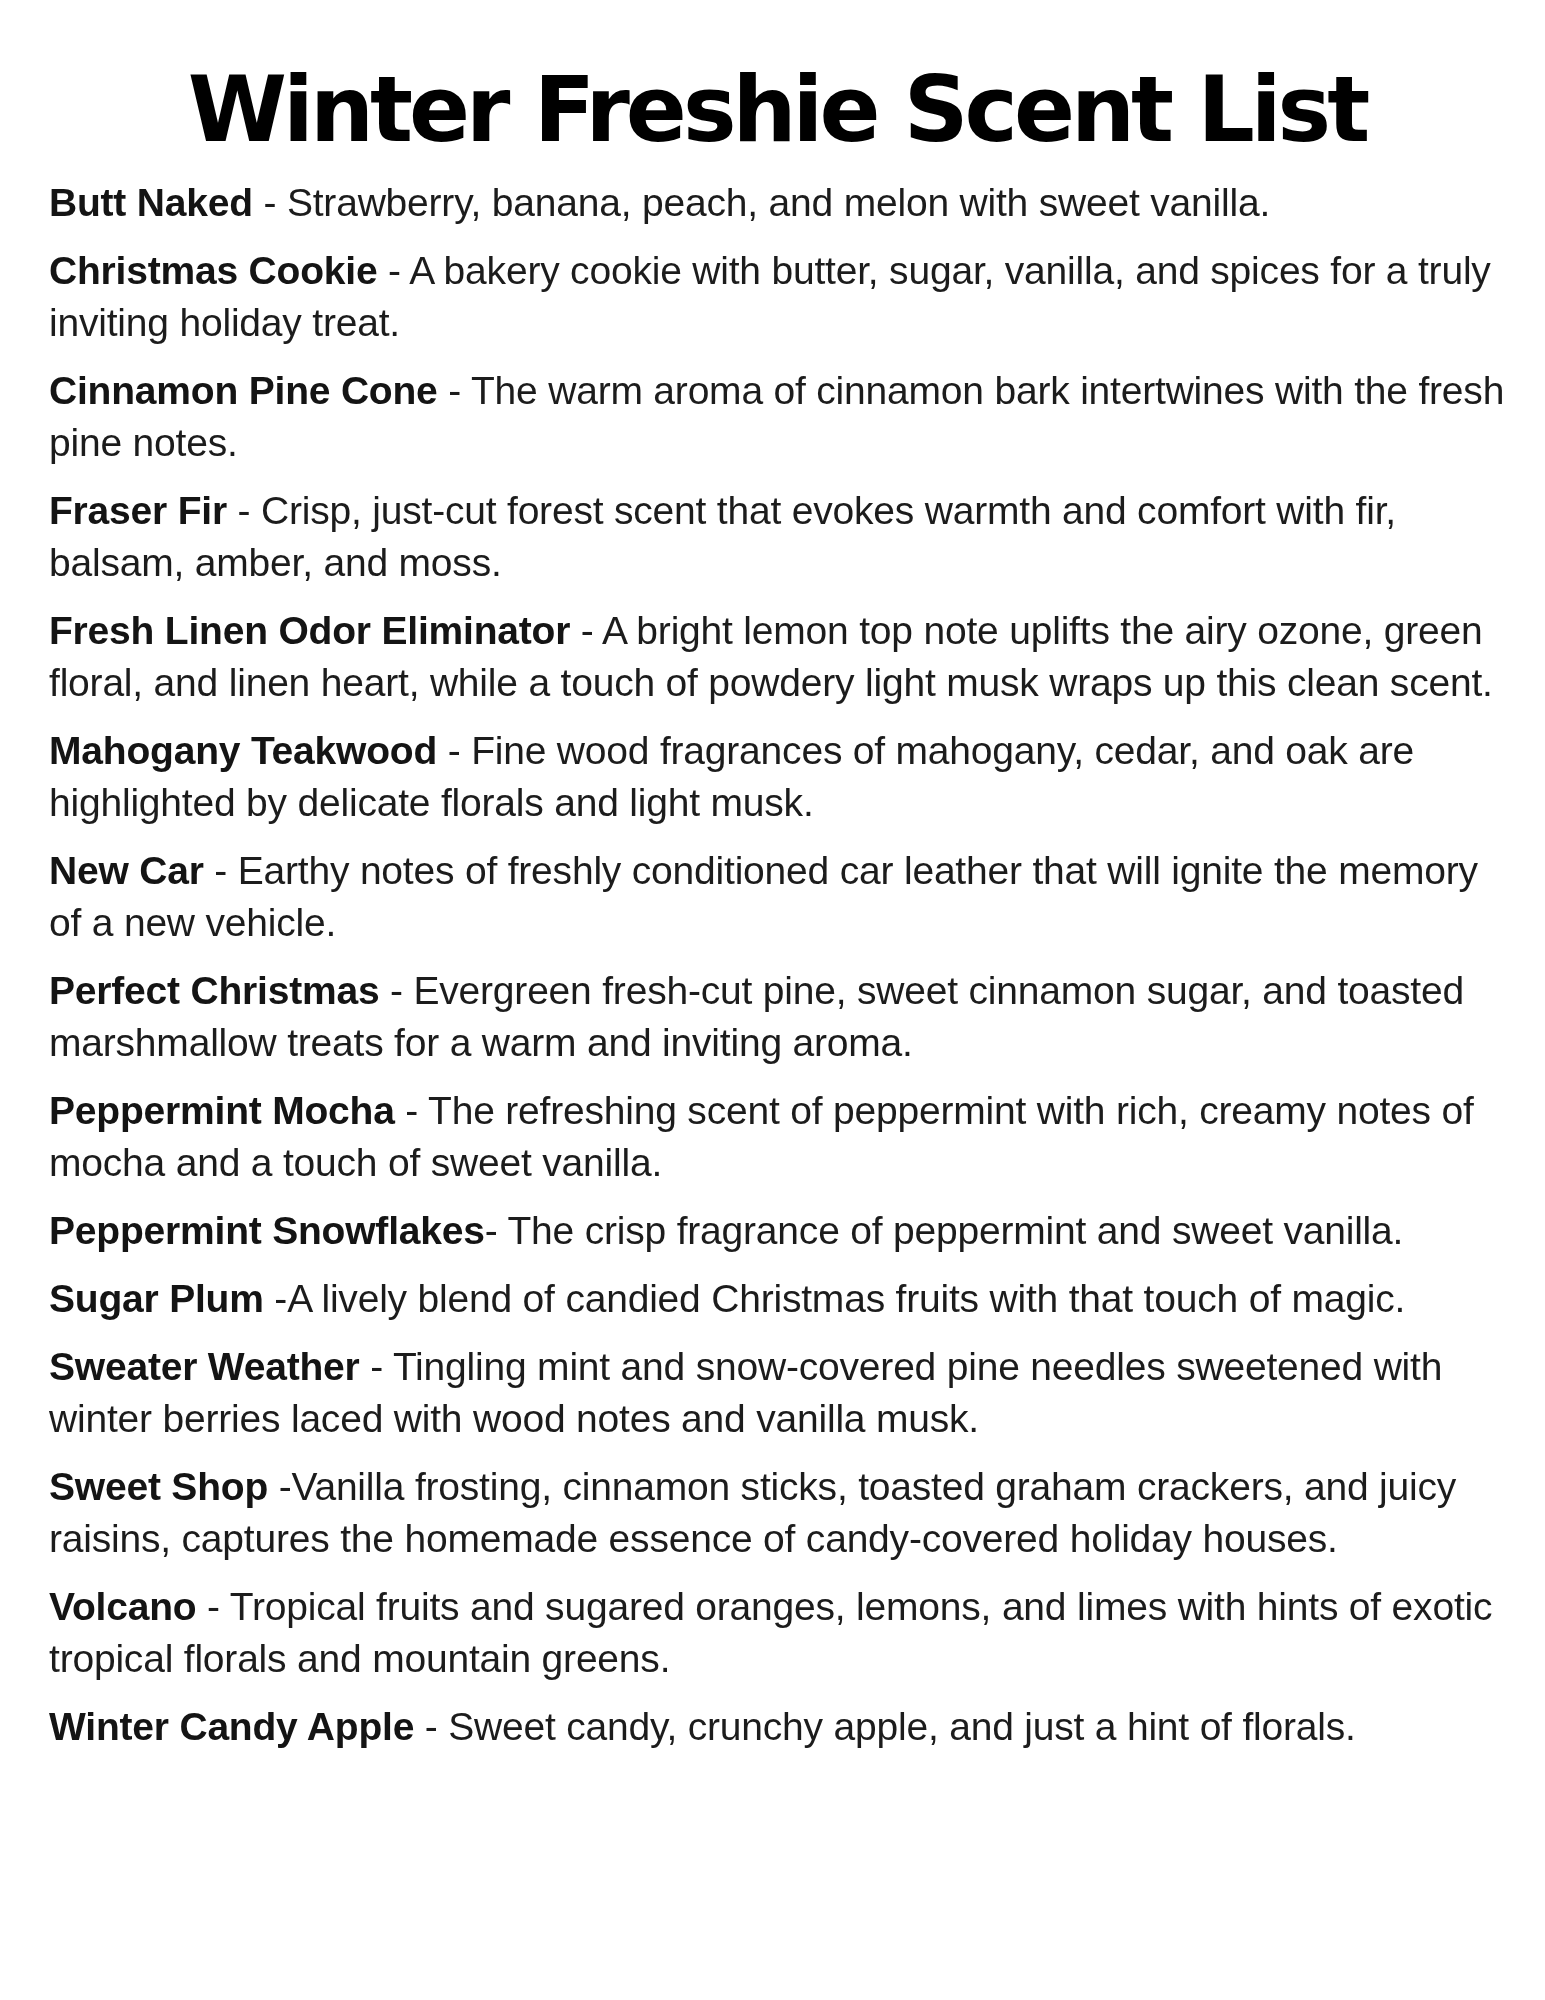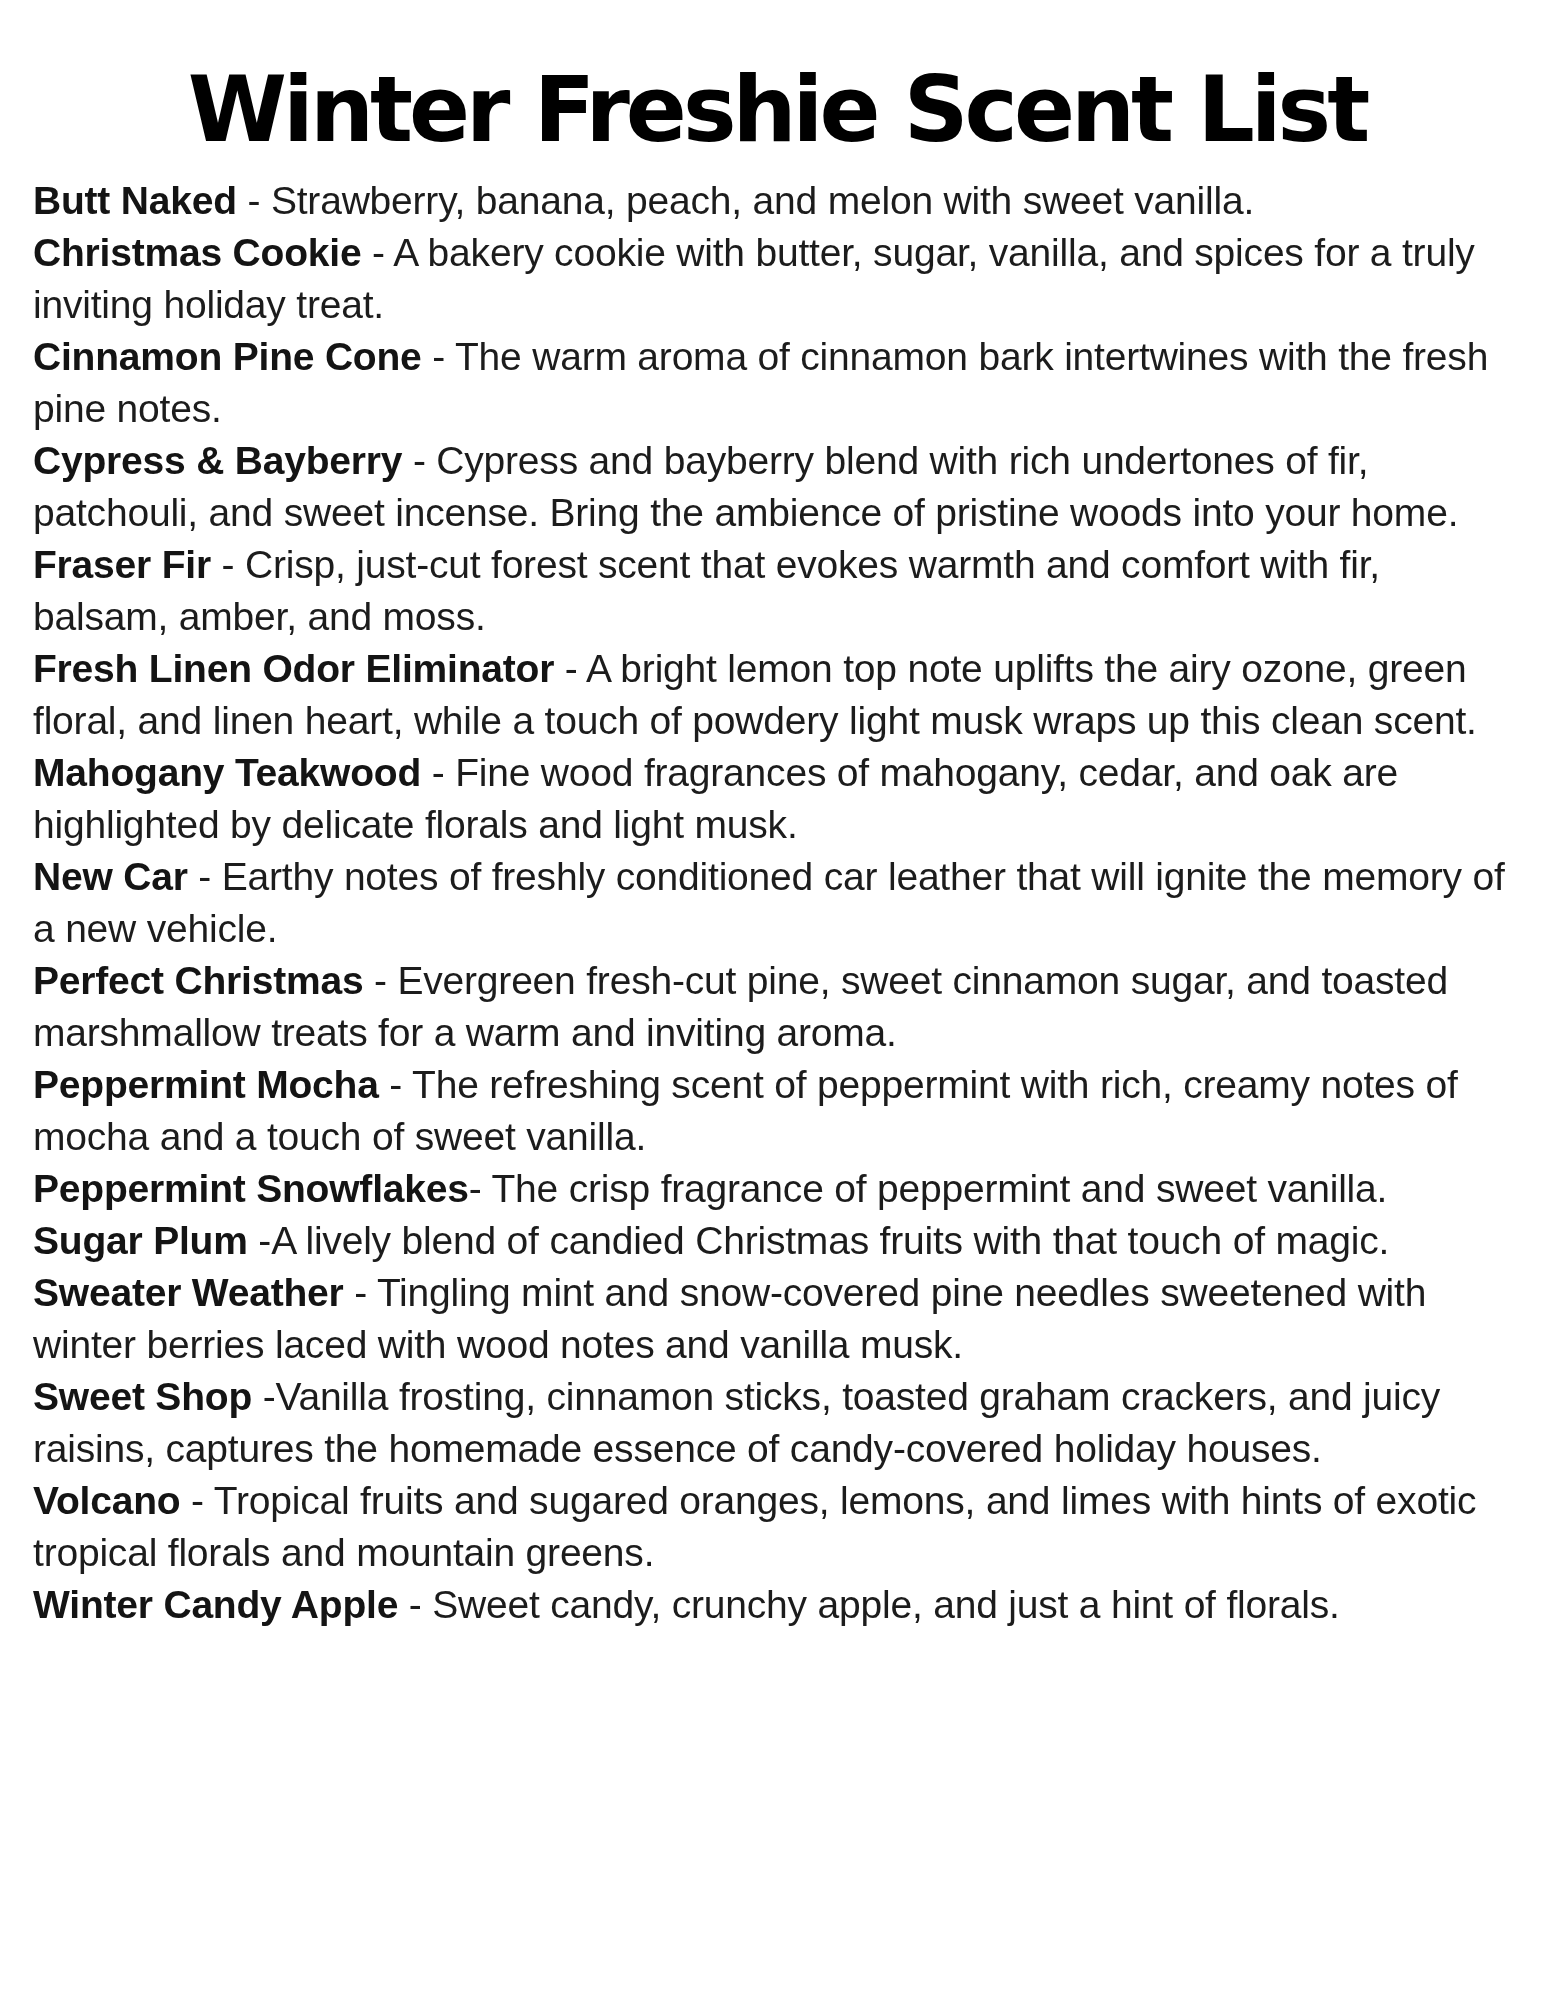--- a/index.html
+++ b/index.html
@@ -27,21 +27,21 @@
     letter-spacing: -4px;
     text-align: center;
     color: #000000;
     margin: 15px 0 14px 0;
     white-space: nowrap;
   }
   .scent-list {
     color: #1c1c1c;
   }
   .entry {
-    margin: 0;
+    margin: 16px;
     font-size: 39px;
     line-height: 52px;
     letter-spacing: -0.2px;
     font-weight: 400;
     color: #1c1c1c;
     text-align: left;
   }
   .scent-name {
     font-weight: 700;
     color: #141414;
@@ -56,21 +56,20 @@
 <div class="doc">
   <h1 class="page-title">Winter Freshie Scent List</h1>
 
   <div class="scent-list" id="scent-list">
   <p class="entry"><b class="scent-name">Butt Naked</b><span class="scent-desc"> - Strawberry, banana, peach, and melon with sweet vanilla.</span></p>
 
   <p class="entry"><b class="scent-name">Christmas Cookie</b><span class="scent-desc"> - A bakery cookie with butter, sugar, vanilla, and spices for a truly inviting holiday treat.</span></p>
 
   <p class="entry"><b class="scent-name">Cinnamon Pine Cone</b><span class="scent-desc"> - The warm aroma of cinnamon bark intertwines with the fresh pine notes.</span></p>
 
-  <p class="entry"><b class="scent-name">Cypress &amp; Bayberry</b><span class="scent-desc"> - Cypress and bayberry blend with rich undertones of fir, patchouli, and sweet incense. Bring the ambience of pristine woods into your home.</span></p>
 
   <p class="entry"><b class="scent-name">Fraser Fir</b><span class="scent-desc"> - Crisp, just-cut forest scent that evokes warmth and comfort with fir, balsam, amber, and moss.</span></p>
 
   <p class="entry"><b class="scent-name">Fresh Linen Odor Eliminator</b><span class="scent-desc"> - A bright lemon top note uplifts the airy ozone, green floral, and linen heart, while a touch of powdery light musk wraps up this clean scent.</span></p>
 
   <p class="entry"><b class="scent-name">Mahogany Teakwood</b><span class="scent-desc"> - Fine wood fragrances of mahogany, cedar, and oak are highlighted by delicate florals and light musk.</span></p>
 
   <p class="entry"><b class="scent-name">New Car</b><span class="scent-desc"> - Earthy notes of freshly conditioned car leather that will ignite the memory of a new vehicle.</span></p>
 
   <p class="entry"><b class="scent-name">Perfect Christmas</b><span class="scent-desc"> - Evergreen fresh-cut pine, sweet cinnamon sugar, and toasted marshmallow treats for a warm and inviting aroma.</span></p>

